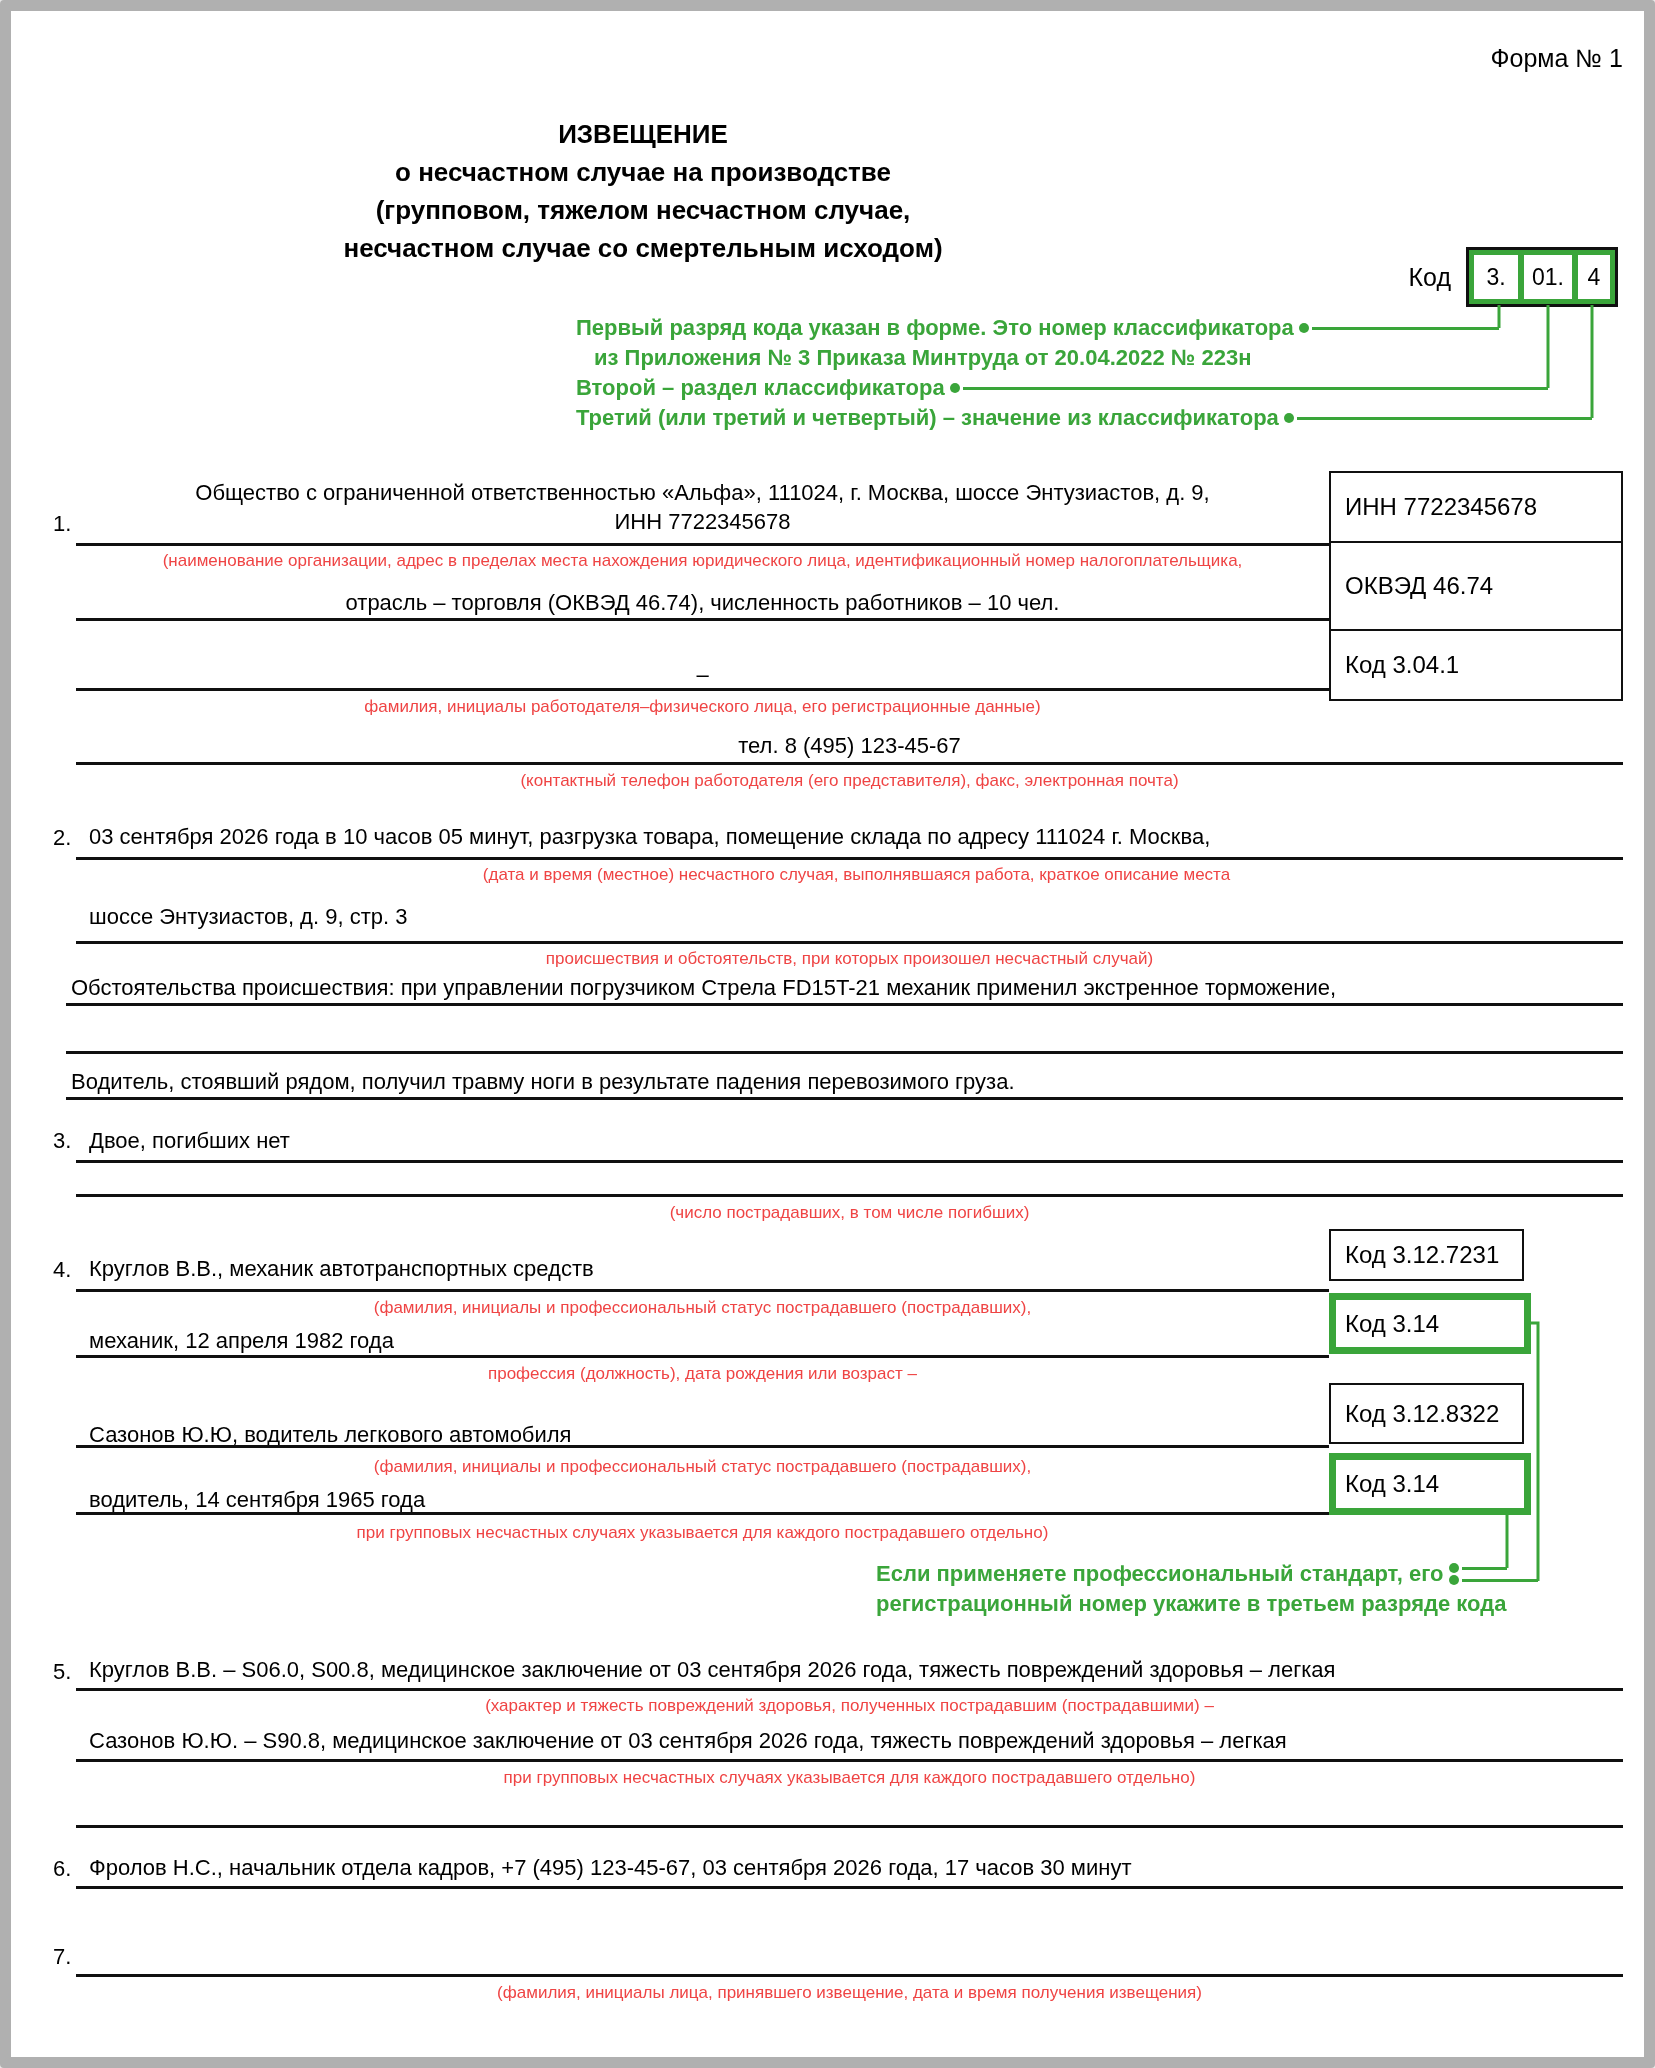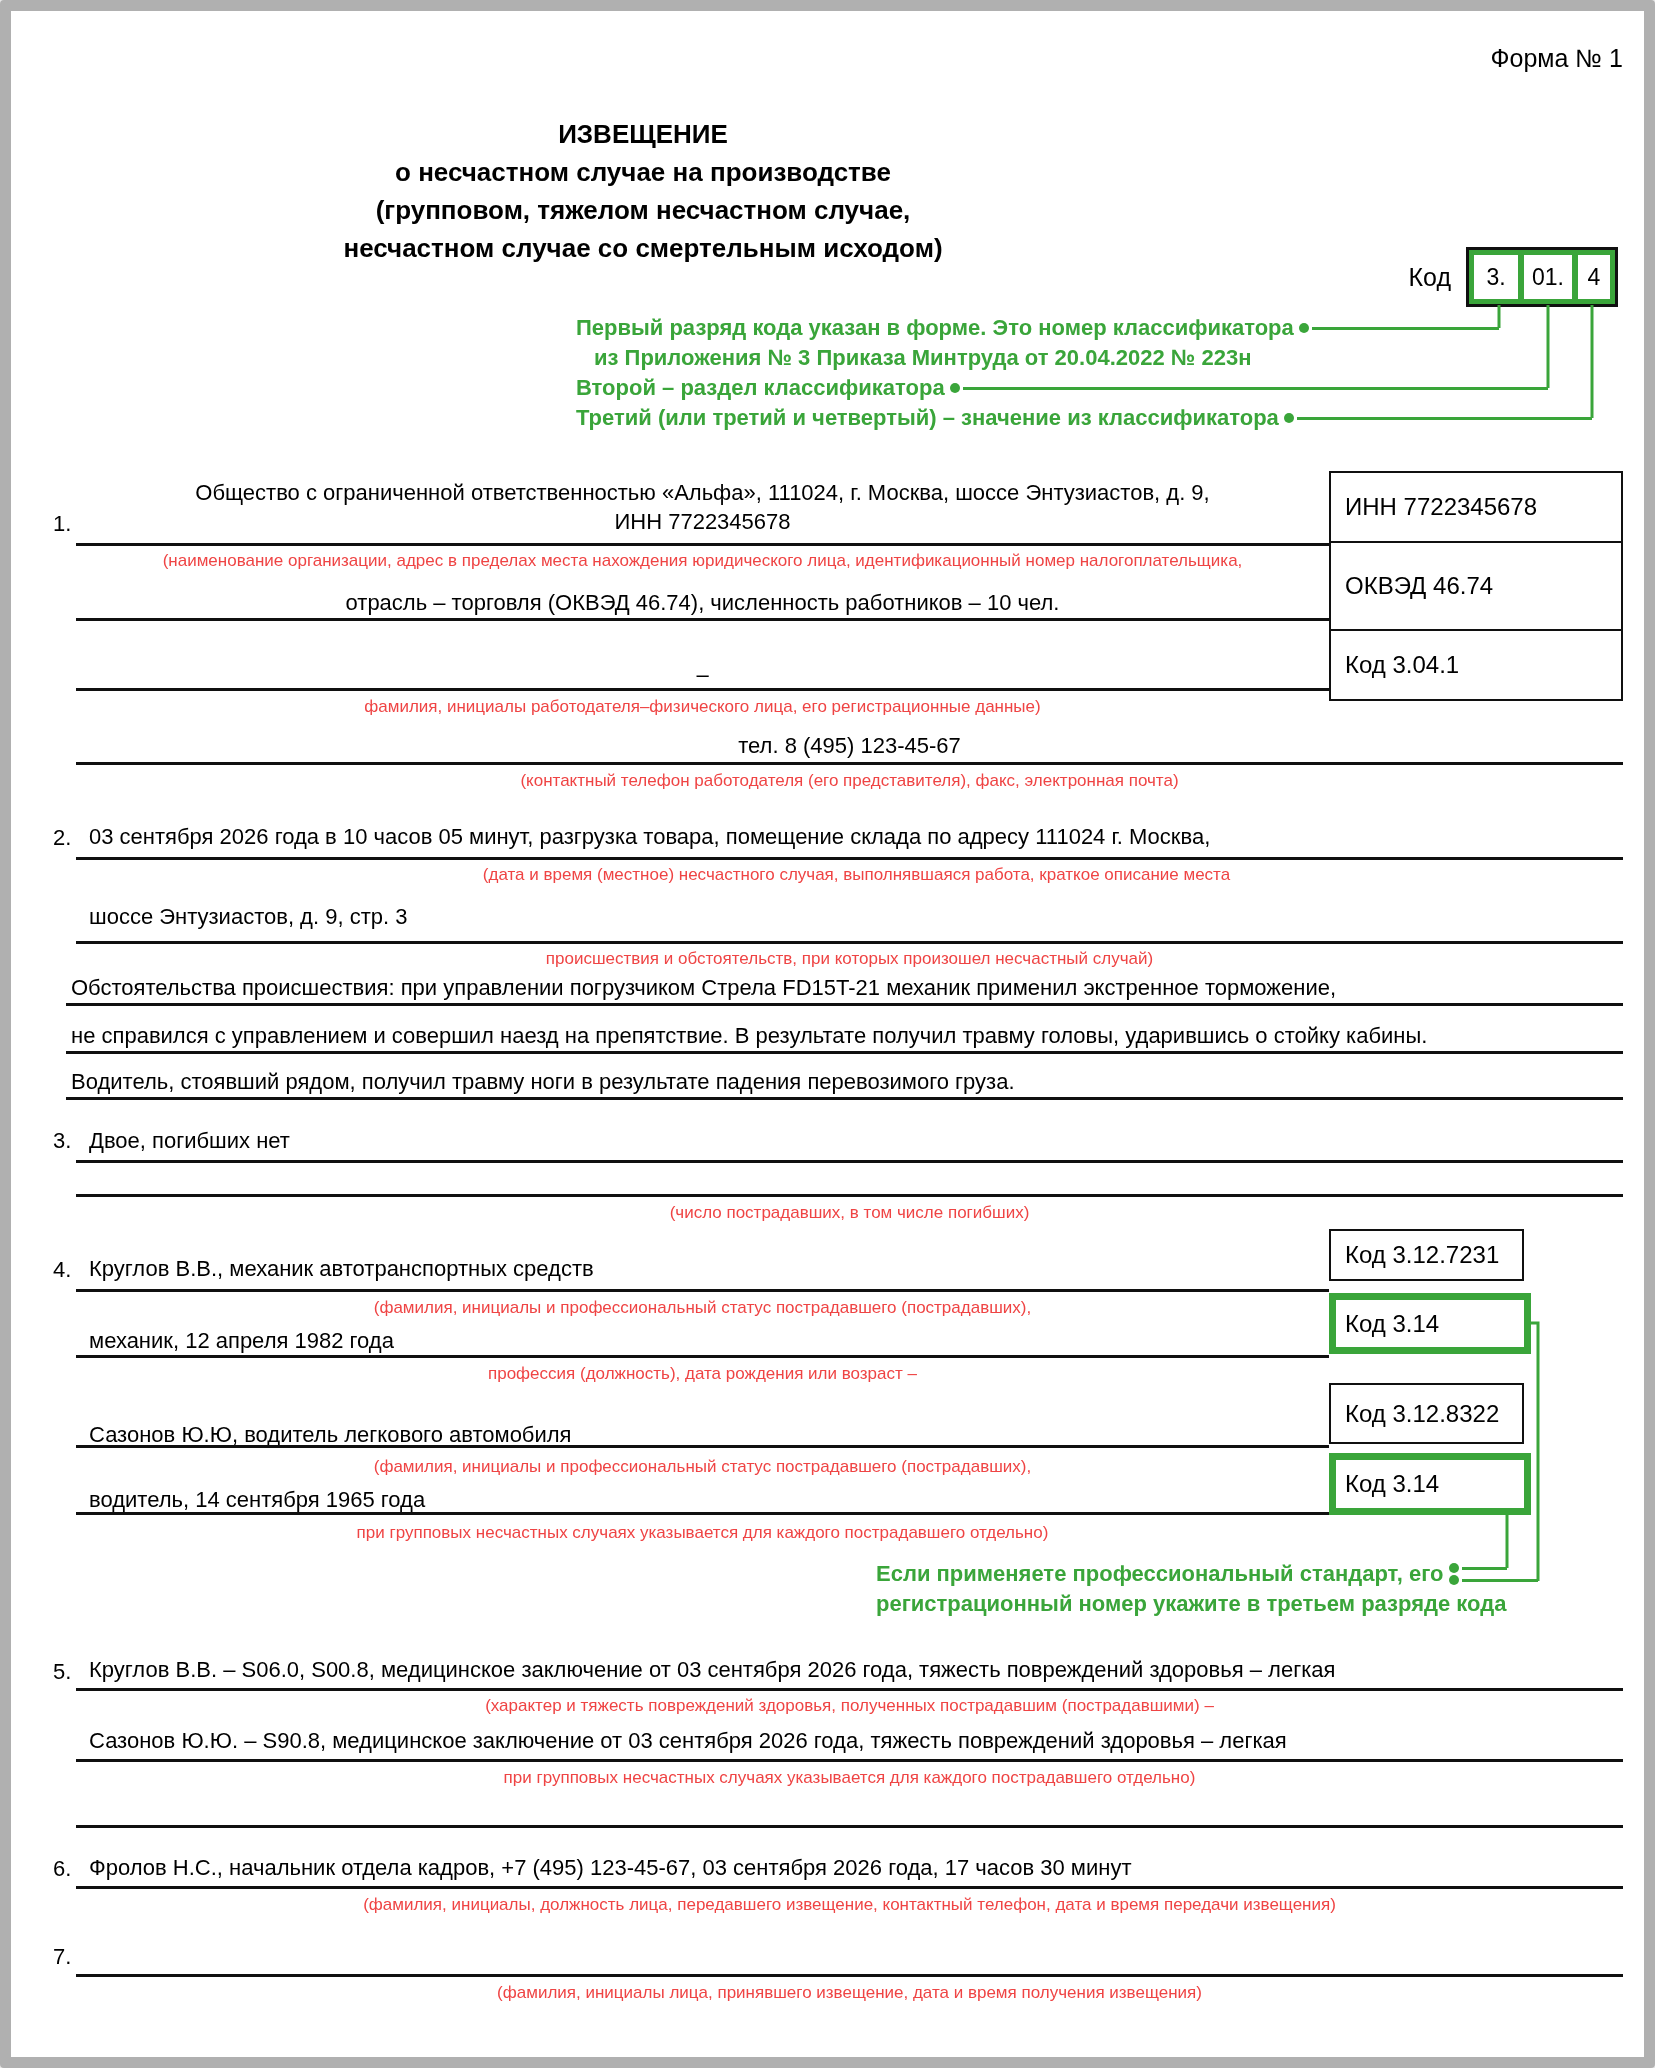--- a/index.html
+++ b/index.html
@@ -88,21 +88,20 @@
 
   <div class="abs num" style="top:814px;left:42px;">2.</div>
   <div class="abs val" style="top:812px;left:78px;width:1534px;">03 сентября 2026 года в 10 часов 05 минут, разгрузка товара, помещение склада по адресу 111024 г. Москва,</div>
   <div class="abs hr" style="top:846px;left:65px;width:1547px;"></div>
   <div class="abs cap" style="top:854px;left:72px;width:1547px;">(дата и время (местное) несчастного случая, выполнявшаяся работа, краткое описание места</div>
   <div class="abs val" style="top:892px;left:78px;width:1534px;">шоссе Энтузиастов, д. 9, стр. 3</div>
   <div class="abs hr" style="top:930px;left:65px;width:1547px;"></div>
   <div class="abs cap" style="top:938px;left:65px;width:1547px;">происшествия и обстоятельств, при которых произошел несчастный случай)</div>
   <div class="abs val" style="top:963px;left:60px;width:1552px;">Обстоятельства происшествия: при управлении погрузчиком Стрела FD15T-21 механик применил экстренное торможение,</div>
   <div class="abs hr" style="top:992px;left:55px;width:1557px;"></div>
-  <div class="abs val" style="top:1011px;left:60px;width:1552px;">не справился с управлением и совершил наезд на препятствие. В результате получил травму головы, ударившись о стойку кабины.</div>
   <div class="abs hr" style="top:1040px;left:55px;width:1557px;"></div>
   <div class="abs val" style="top:1057px;left:60px;width:1552px;">Водитель, стоявший рядом, получил травму ноги в результате падения перевозимого груза.</div>
   <div class="abs hr" style="top:1086px;left:55px;width:1557px;"></div>
 
   <div class="abs num" style="top:1117px;left:42px;">3.</div>
   <div class="abs val" style="top:1116px;left:78px;width:1534px;">Двое, погибших нет</div>
   <div class="abs hr" style="top:1149px;left:65px;width:1547px;"></div>
   <div class="abs hr" style="top:1183px;left:65px;width:1547px;"></div>
   <div class="abs cap" style="top:1192px;left:65px;width:1547px;">(число пострадавших, в том числе погибших)</div>
 
@@ -147,21 +146,20 @@
   <div class="abs hr" style="top:1677px;left:65px;width:1547px;"></div>
   <div class="abs cap" style="top:1685px;left:65px;width:1547px;">(характер и тяжесть повреждений здоровья, полученных пострадавшим (пострадавшими) –</div>
   <div class="abs val" style="top:1716px;left:78px;width:1534px;">Сазонов Ю.Ю. – S90.8, медицинское заключение от 03 сентября 2026 года, тяжесть повреждений здоровья – легкая</div>
   <div class="abs hr" style="top:1748px;left:65px;width:1547px;"></div>
   <div class="abs cap" style="top:1757px;left:65px;width:1547px;">при групповых несчастных случаях указывается для каждого пострадавшего отдельно)</div>
   <div class="abs hr" style="top:1814px;left:65px;width:1547px;"></div>
 
   <div class="abs num" style="top:1845px;left:42px;">6.</div>
   <div class="abs val" style="top:1843px;left:78px;width:1534px;">Фролов Н.С., начальник отдела кадров, +7 (495) 123-45-67, 03 сентября 2026 года, 17 часов 30 минут</div>
   <div class="abs hr" style="top:1875px;left:65px;width:1547px;"></div>
-  <div class="abs cap" style="top:1884px;left:65px;width:1547px;">(фамилия, инициалы, должность лица, передавшего извещение, контактный телефон, дата и время передачи извещения)</div>
 
   <div class="abs num" style="top:1933px;left:42px;">7.</div>
   <div class="abs hr" style="top:1963px;left:65px;width:1547px;"></div>
   <div class="abs cap" style="top:1972px;left:65px;width:1547px;">(фамилия, инициалы лица, принявшего извещение, дата и время получения извещения)</div>
 
   <svg class="overlay" width="1655" height="2068" viewBox="0 0 1655 2068">
     <g stroke="#3aa53a" stroke-width="3" fill="none">
       <path d="M1488 294 V317"></path>
       <path d="M1537 294 V377"></path>
       <path d="M1581 294 V407"></path>

